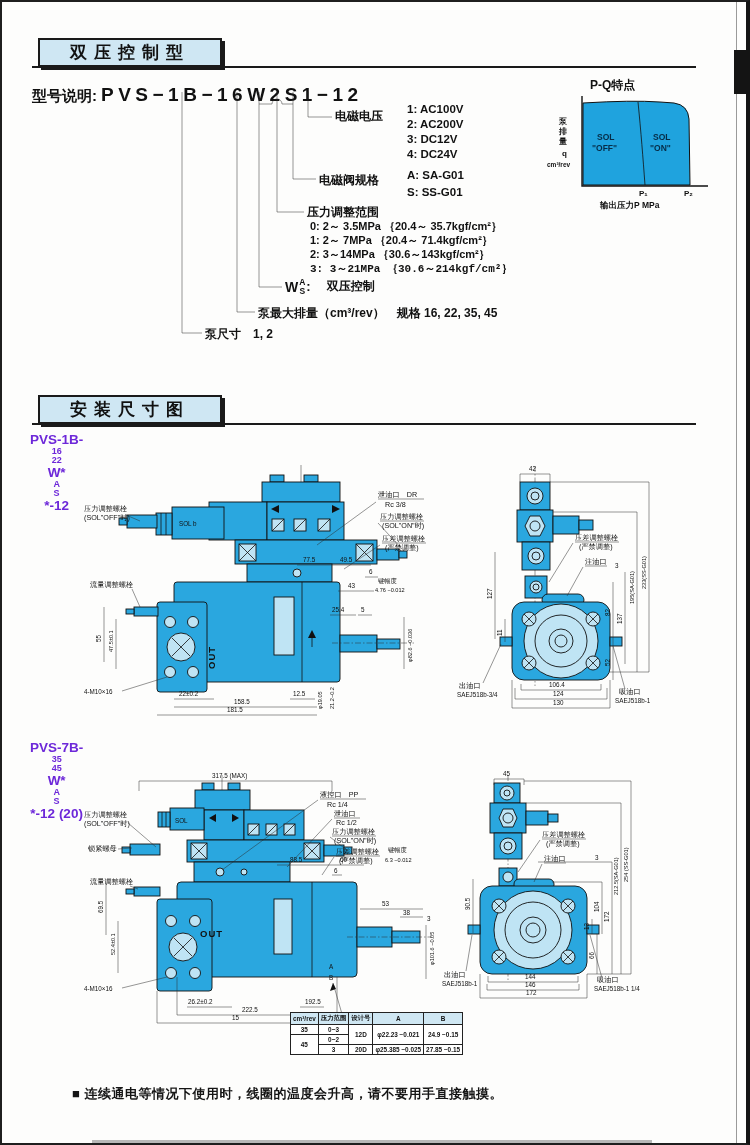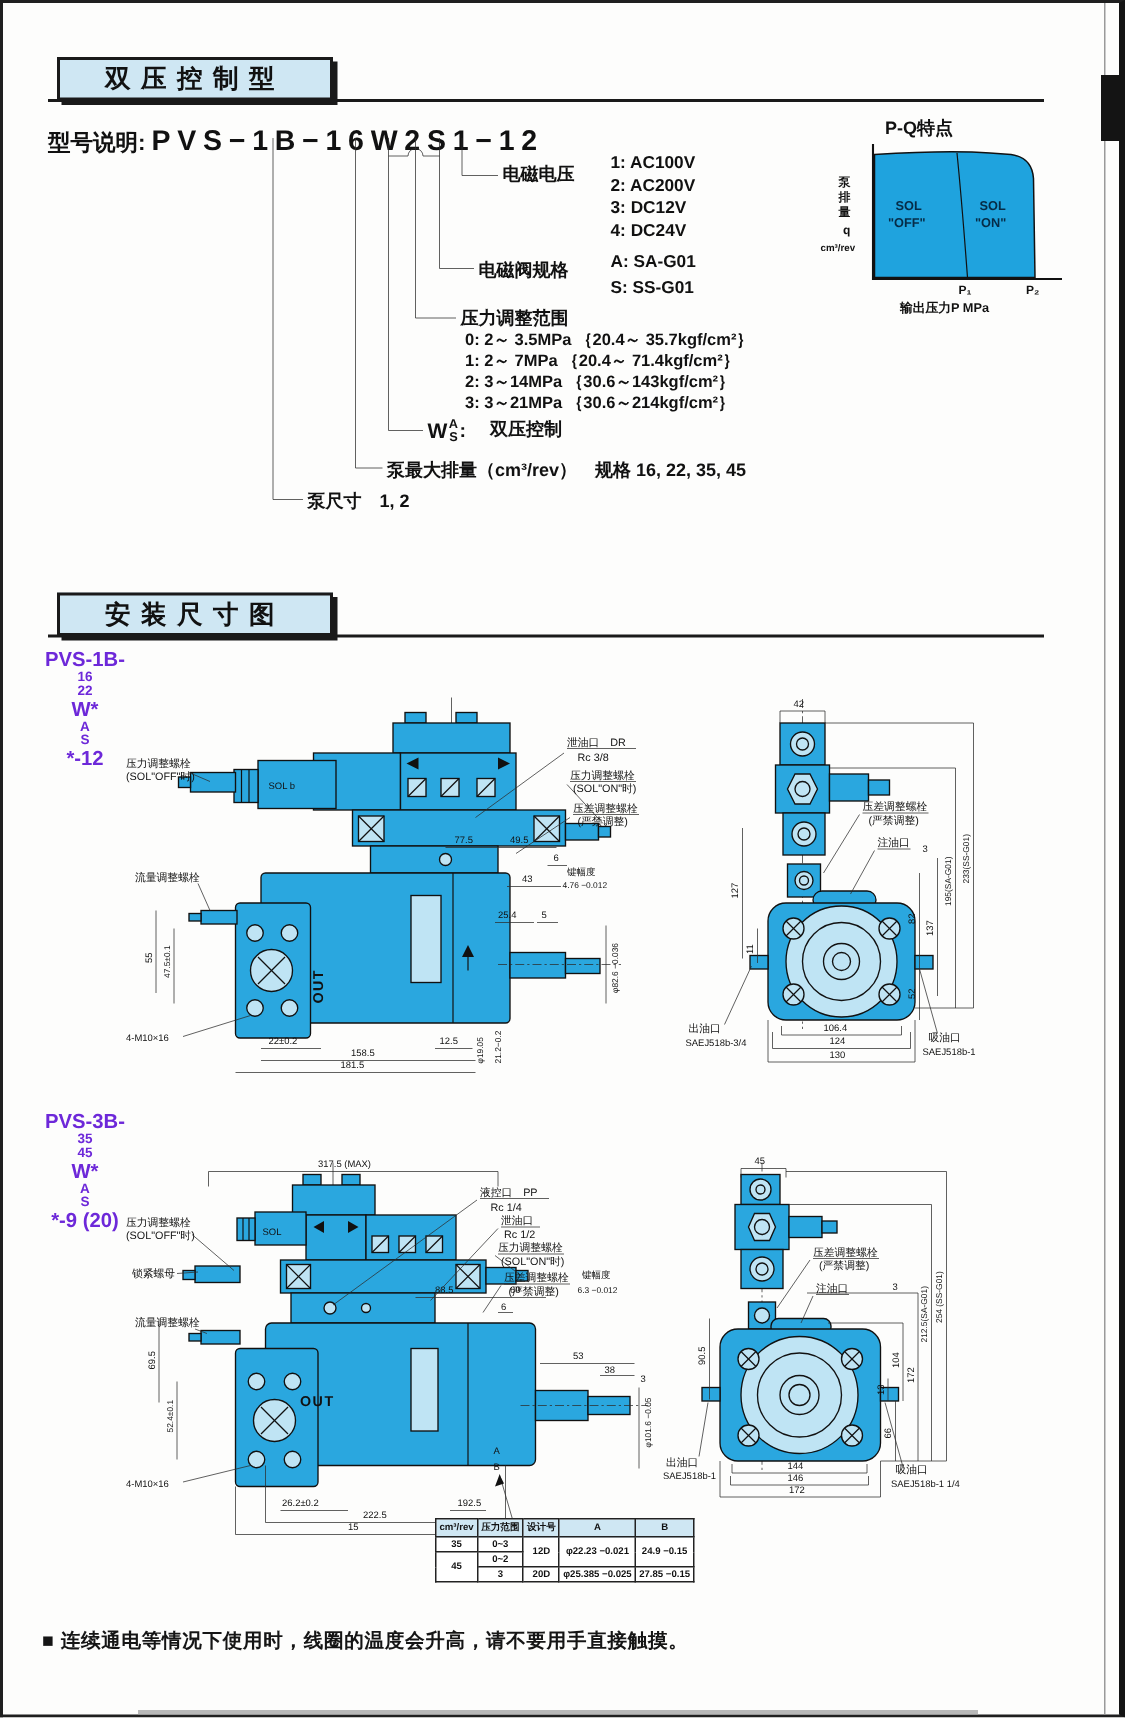--- a/index.html
+++ b/index.html
@@ -28,21 +28,21 @@
   .big{ font-size:9.5px; font-weight:bold; letter-spacing:1px; }
   .f  { fill:#2aa7df; stroke:#111; stroke-width:0.9; }
   .fw { fill:#bfe4f4; stroke:#111; stroke-width:0.9; }
   .ln { stroke:#111; stroke-width:0.8; fill:none; }
   .dl { stroke:#2c2c2c; stroke-width:0.5; fill:none; }
   .cl { stroke:#2c2c2c; stroke-width:0.5; fill:none; stroke-dasharray:6 2 1.5 2; }
   .spec-table { position:absolute; border-collapse:collapse; background:#fff; }
   .spec-table th { background:#cfe7f3; }
   .spec-table th, .spec-table td { border:1px solid #222; font-size:6.4px; font-weight:bold;
       color:#111; text-align:center; padding:1px 2px; white-space:nowrap; }
-  .note { position:absolute; font-size:13px; font-weight:bold; color:#151515; letter-spacing:0.5px; }
+  .note { position:absolute; font-size:13px; font-weight:bold; color:#151515; letter-spacing:0.5px;margin-left:44px; }
   .tab { position:absolute; right:0; top:48px; width:12px; height:44px; background:#141414; }
   .inner-edge { position:absolute; right:9px; top:0; height:100%; width:1px; background:#9a9a9a; }
   .shade-b { position:absolute; bottom:0; left:90px; width:560px; height:3px; background:#b8b8b8; }
 </style>
 </head>
 <body>
 
 <div class="page">
 
   <div class="sec-box" style="left:36px;top:36px;">双压控制型</div>
@@ -70,21 +70,21 @@
   <div class="leg-opt" style="left:405px;top:146px;">4:  DC24V</div>
 
   <div class="leg-lbl" style="left:317px;top:170px;">电磁阀规格</div>
   <div class="leg-opt" style="left:405px;top:167px;">A:  SA-G01</div>
   <div class="leg-opt" style="left:405px;top:184px;text-align:center;">S:  SS-G01</div>
 
   <div class="leg-lbl" style="left:305px;top:202px;">压力调整范围</div>
   <div class="leg-opt" style="left:308px;top:217px;font-size:11px;">0:  2～ 3.5MPa ｛20.4～ 35.7kgf/cm²｝</div>
   <div class="leg-opt" style="left:308px;top:231px;font-size:11px;">1:  2～ 7MPa  ｛20.4～ 71.4kgf/cm²｝</div>
   <div class="leg-opt" style="left:308px;top:245px;font-size:11px;">2:  3～14MPa  ｛30.6～143kgf/cm²｝</div>
-  <div class="leg-opt" style="left:308px;top:259px;font-size:11px;">3:  3～21MPa  ｛30.6～214kgf/cm²｝</div>
+  <div class="leg-opt" style="left:308px;top:259px;font-size:11px;font-family:Liberation Mono, monospace;">3:  3～21MPa  ｛30.6～214kgf/cm²｝</div>
 
   <div class="dual-row" style="left:283px;top:276px;">
     <span style="font-size:14px;">W</span>
     <span class="frac" style="font-size:8.5px;line-height:8.5px;">
       <span>A</span>
       <span>S</span>
     </span>
     <span style="font-size:13px;">:</span>
     <span style="font-size:12px;margin-left:16px;font-family:Liberation Serif, serif;">双压控制</span>
   </div>
@@ -320,31 +320,31 @@
       <text class="l" x="2" y="234">出油口</text>
       <text class="d" x="0" y="243">SAEJ518b-3/4</text>
       <line class="dl" x1="26" y1="229" x2="44" y2="190"></line>
       <text class="l" x="162" y="240">吸油口</text>
       <text class="d" x="158" y="249">SAEJ518b-1</text>
       <line class="dl" x1="168" y1="235" x2="156" y2="192"></line>
     </g>
   </svg>
 
   <div class="dwg-title" style="left:28px;top:738px;">
-    <span>PVS-3B-</span>
+    <span>PVS-7B-</span>
     <span class="frac">
         <span>35</span>
         <span>45</span>
       </span>
     <span>W*</span>
     <span class="frac">
         <span>A</span>
         <span>S</span>
       </span>
-    <span>*-9 (20)</span>
+    <span>*-12 (20)</span>
   </div>
 
   <svg class="abs" style="left:80px;top:765px;" width="385" height="262" viewBox="0 0 385 262">
     <g>
       <line class="dl" x1="57" y1="14" x2="250" y2="14"></line>
         <line class="dl" x1="57" y1="14" x2="57" y2="24"></line>
         <line class="dl" x1="250" y1="14" x2="250" y2="24"></line>
       <line class="dl" x1="140" y1="8" x2="140" y2="28"></line>
       <rect class="f" x="120" y="16" width="12" height="7"></rect>
         <rect class="f" x="146" y="16" width="12" height="7"></rect>

